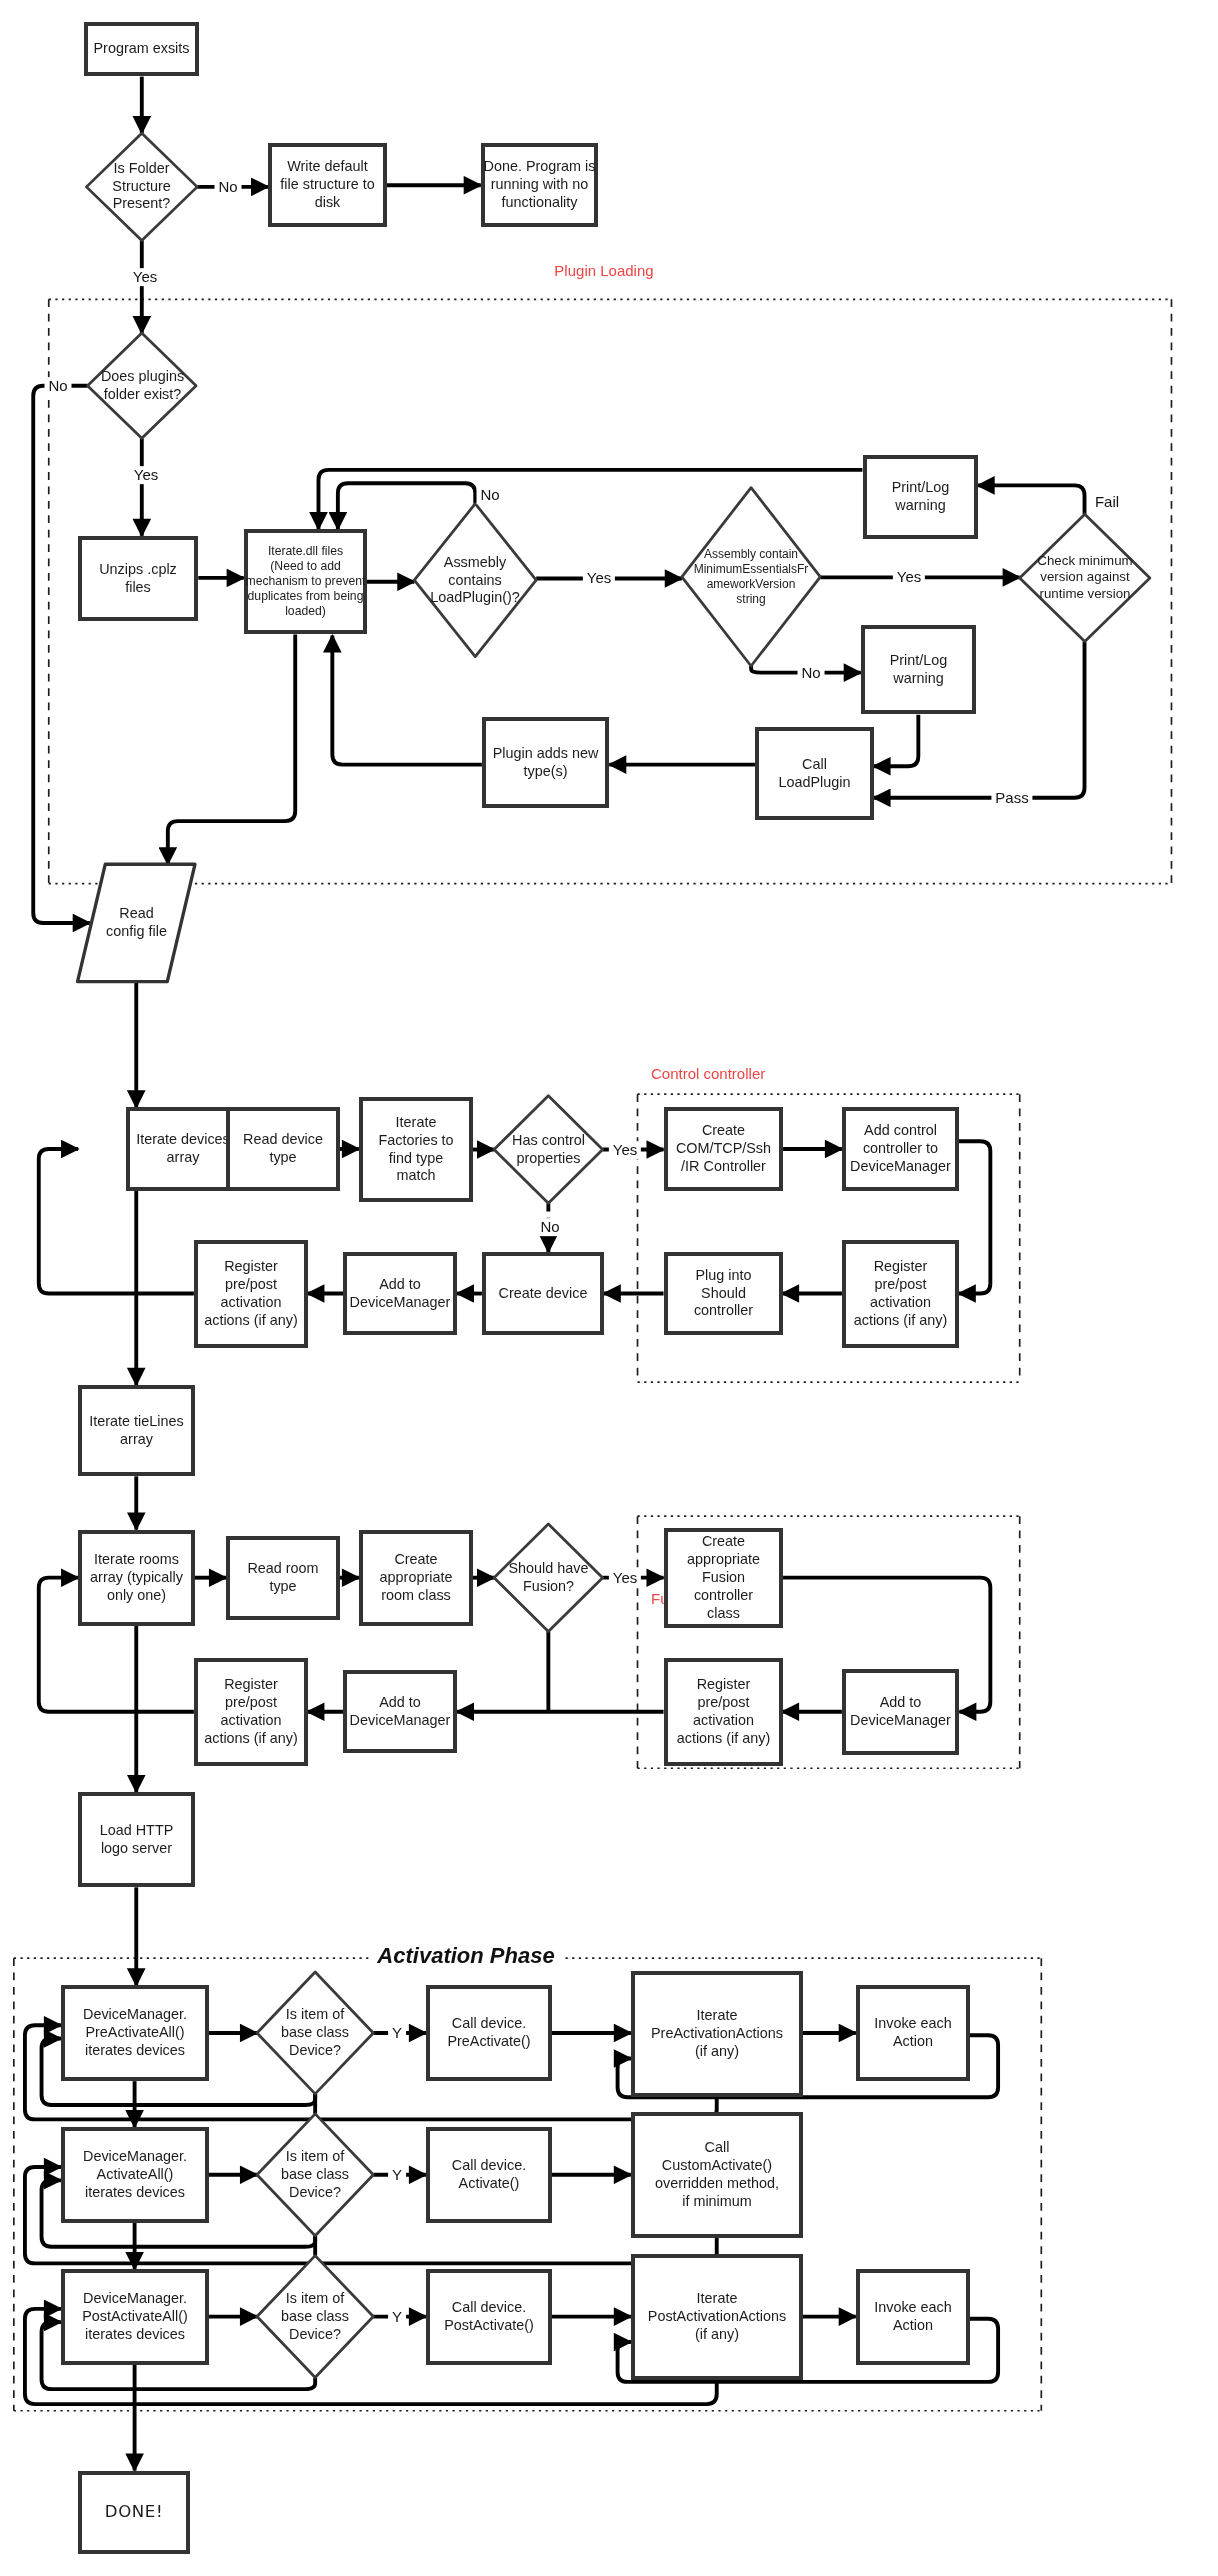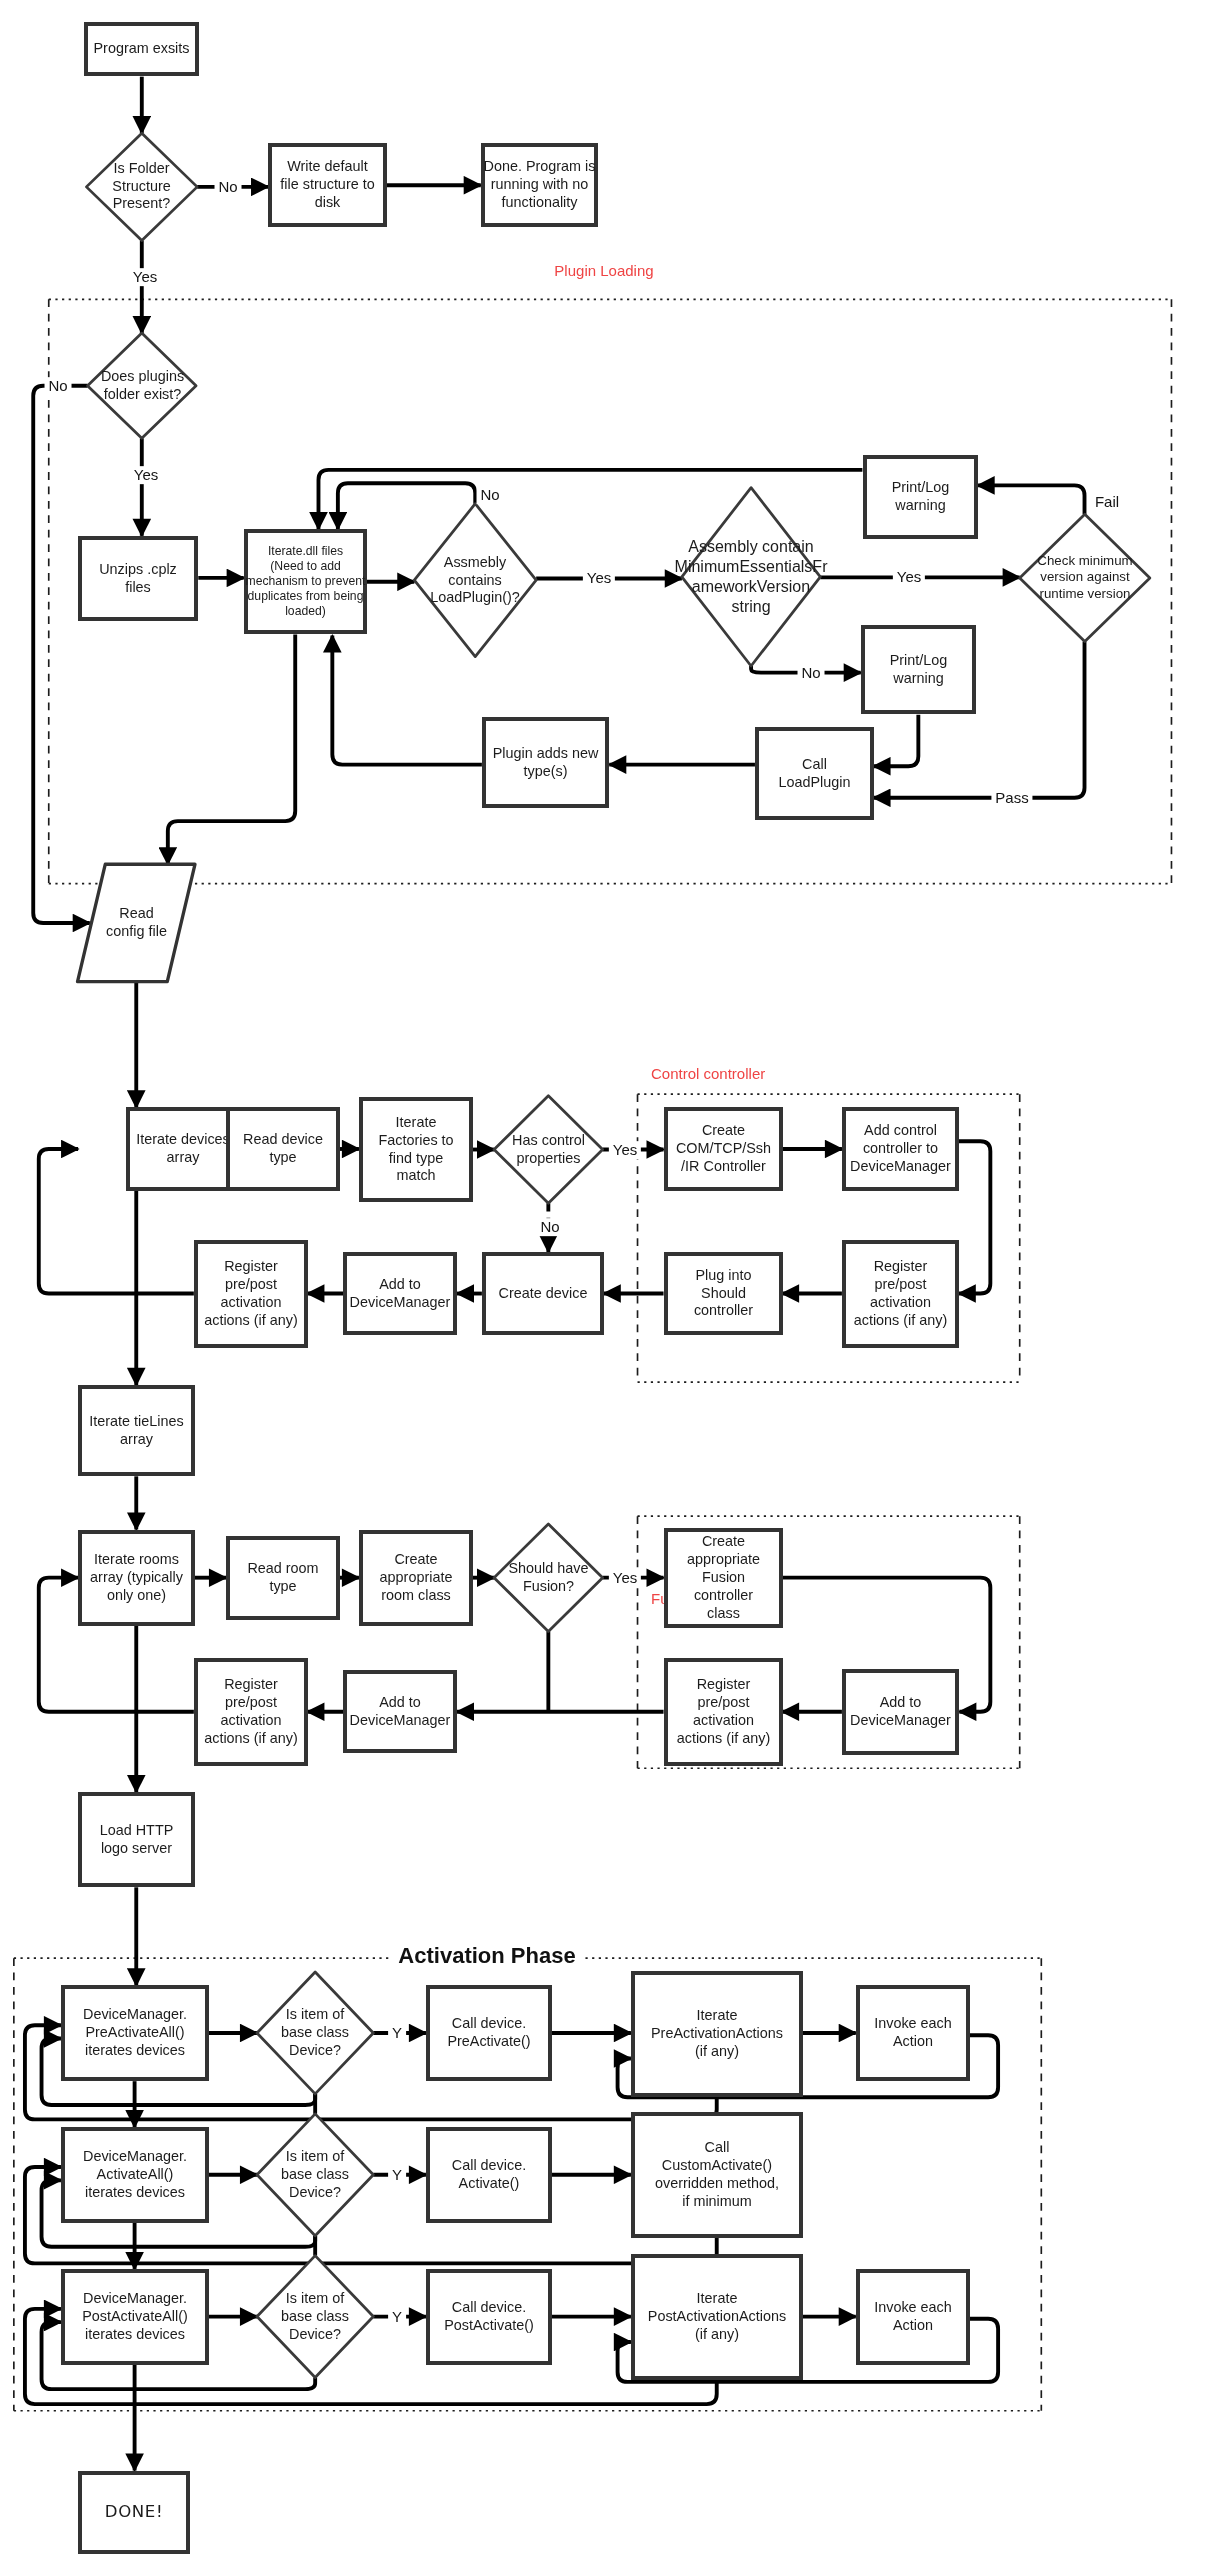--- a/index.html
+++ b/index.html
@@ -128,21 +128,21 @@
         <polygon points="990,2751 1088,2848 990,2945 892,2848" fill="#fff" stroke="#3a3a3a" stroke-width="5" stroke-linejoin="round"></polygon>
         <polygon points="569,3560 674,3670 569,3780 464,3670" fill="#fff" stroke="#3a3a3a" stroke-width="5" stroke-linejoin="round"></polygon>
         <polygon points="569,3816 674,3926 569,4036 464,3926" fill="#fff" stroke="#3a3a3a" stroke-width="5" stroke-linejoin="round"></polygon>
         <polygon points="569,4072 674,4182 569,4292 464,4182" fill="#fff" stroke="#3a3a3a" stroke-width="5" stroke-linejoin="round"></polygon>
       </g>
   </svg>
   <div id="html-layer">
       <div class="grouplabel" style="left: 604px; top: 270px; transform: translate(-50%, -50%);">Plugin Loading</div>
       <div class="grouplabel" style="left: 651px; top: 1065px;">Control controller</div>
       <div class="grouplabel" style="left: 651px; top: 1570px; margin-top: 20px;">Fusion controller</div>
-      <div class="grouptitle" style="left: 487px; top: 1956px;">Activation Phase</div>
+      <div class="grouptitle" style="left: 466px; top: 1956px; font-style: italic;">Activation Phase</div>
       <div class="edgelabel" style="left: 228px; top: 187px;">No</div>
       <div class="edgelabel" style="left: 145px; top: 277px;">Yes</div>
       <div class="edgelabel" style="left: 58px; top: 386px;">No</div>
       <div class="edgelabel" style="left: 146px; top: 475px;">Yes</div>
       <div class="edgelabel" style="left: 490px; top: 495px;">No</div>
       <div class="edgelabel" style="left: 599px; top: 578px;">Yes</div>
       <div class="edgelabel" style="left: 909px; top: 577px;">Yes</div>
       <div class="edgelabel" style="left: 811px; top: 673px;">No</div>
       <div class="edgelabel" style="left: 1107px; top: 502px;">Fail</div>
       <div class="edgelabel" style="left: 1012px; top: 798px;">Pass</div>
@@ -183,21 +183,21 @@
         <div class="ln">(Need to add</div>
         <div class="ln">mechanism to prevent</div>
         <div class="ln">duplicates from being</div>
         <div class="ln">loaded)</div>
       </div>
       <div class="node" style="left: 414px; top: 504px; width: 122px; height: 153px;">
         <div class="ln">Assmebly</div>
         <div class="ln">contains</div>
         <div class="ln">LoadPlugin()?</div>
       </div>
-      <div class="node" style="left: 682px; top: 488px; width: 138px; height: 178px; font-size: 16px;">
+      <div class="node" style="left: 682px; top: 488px; width: 138px; height: 178px; font-size: 12px;">
         <div class="ln">Assembly contain</div>
         <div class="ln">MinimumEssentialsFr</div>
         <div class="ln">ameworkVersion</div>
         <div class="ln">string</div>
       </div>
       <div class="node rect" style="left: 863px; top: 455px; width: 115px; height: 84px;">
         <div class="ln">Print/Log</div>
         <div class="ln">warning</div>
       </div>
       <div class="node rect" style="left: 861px; top: 625px; width: 115px; height: 89px;">

